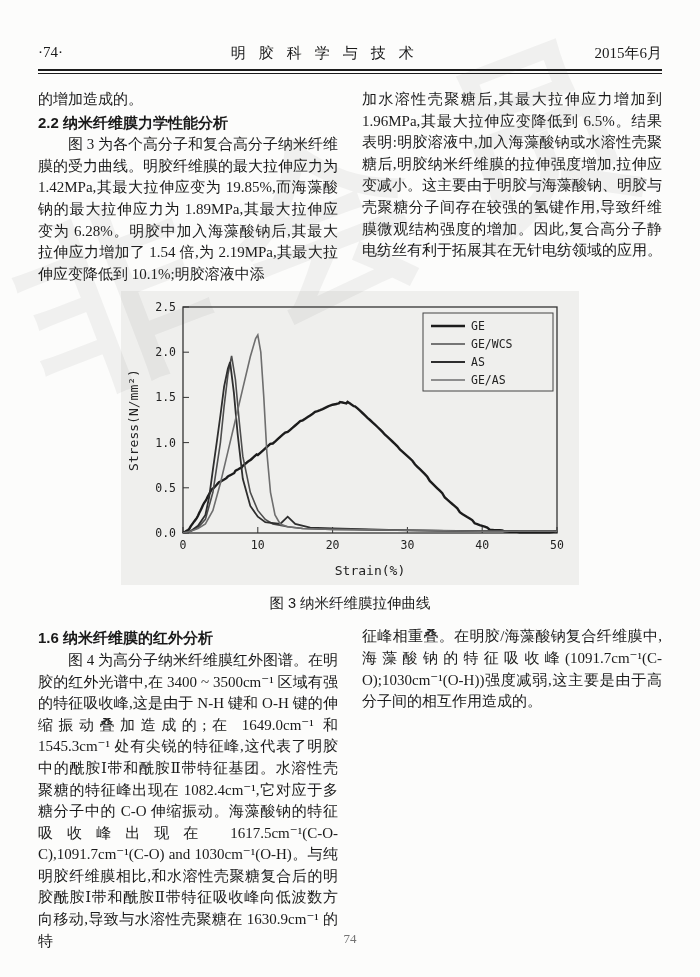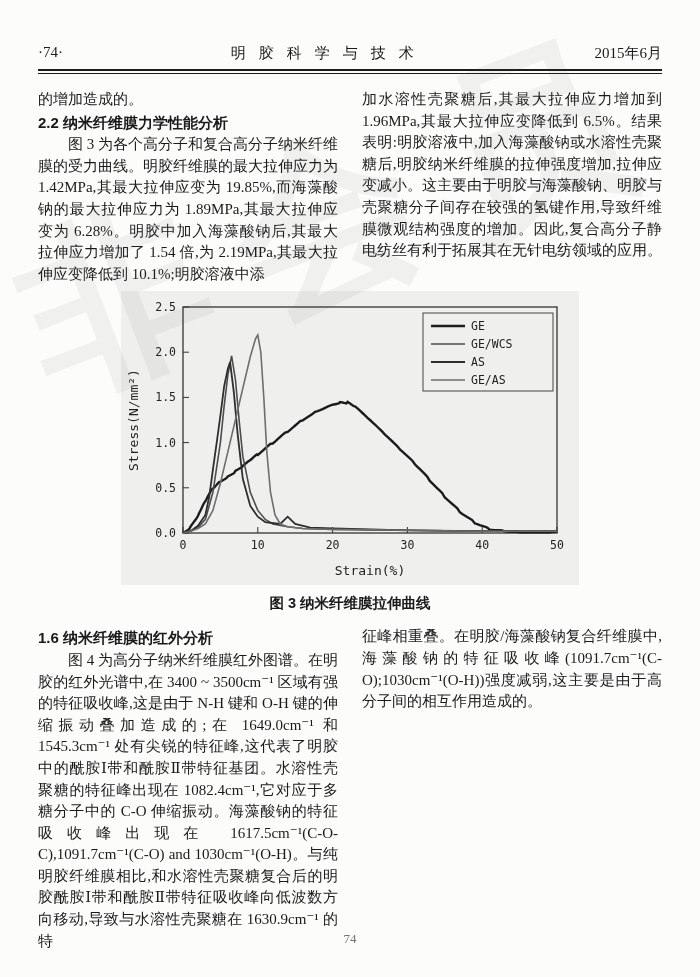--- a/index.html
+++ b/index.html
@@ -26,21 +26,21 @@
   .col h3{
     margin:1px 0 1px 0;font-size:15px;line-height:21.6px;font-weight:bold;
     font-family:"Liberation Sans",sans-serif;
   }
   figure{margin:6px 0 0 0;text-align:center;}
   .chart-wrap{
     width:458px;margin:0 auto;padding:4px 0 2px 0;
     background:rgba(176,173,166,0.16);
   }
   figcaption{
-    margin-top:9px;font-size:14.5px;font-weight:bold;
+    margin-top:9px;font-size:14.5px;font-weight:normal;
     font-family:"Liberation Sans",sans-serif;
   }
   .tick{font:11.5px "DejaVu Sans Mono",monospace;fill:#222;}
   .axis{font:13px "DejaVu Sans Mono",monospace;fill:#222;}
   footer{position:absolute;z-index:1;bottom:30px;left:0;width:100%;text-align:center;font-size:13px;color:#737373;}
 </style>
 </head>
 <body>
 
 <div class="page">

